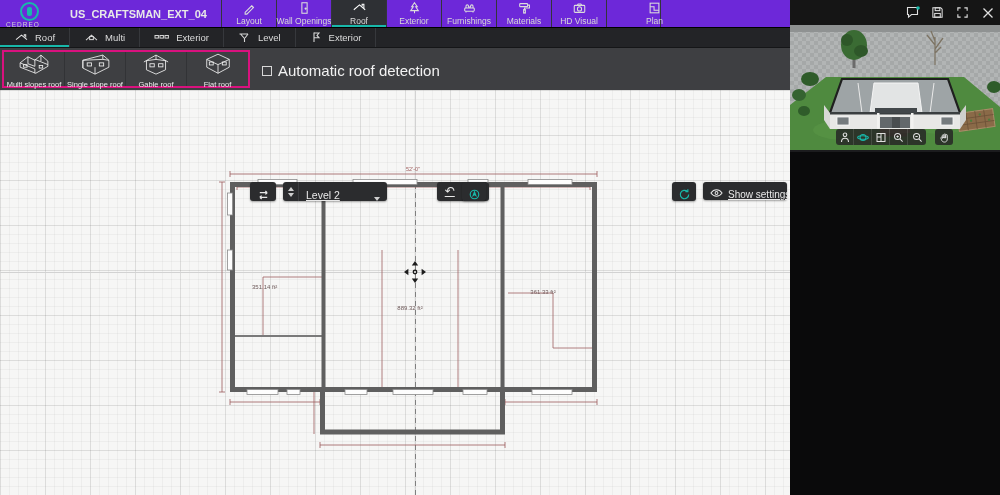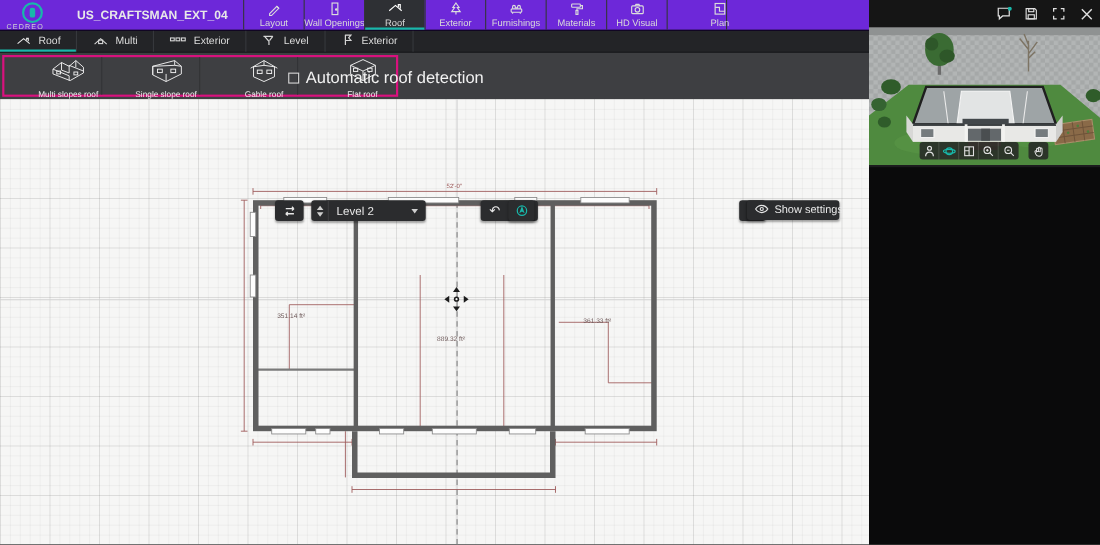--- a/index.html
+++ b/index.html
@@ -29,55 +29,55 @@
   
   .ribbon { height:20px; background:#232427; display:flex; align-items:stretch; border-bottom:1px solid #151618; }
   .ritem { display:flex; align-items:center; gap:6px; padding:0 14px; color:#dddddd; font-size:9.5px;
            border-right:1px solid #36383c; position:relative; cursor:pointer; white-space:nowrap; }
   .ritem.active::after { content:""; position:absolute; left:0; right:0; bottom:0; height:2px; background:#18b8aa; }
 
   
   .toolsrow { position:relative; height:42px; background:#3e3f42; }
   .pinkbox { position:absolute; left:2px; top:2px; height:38px; display:flex; border:2px solid #d9117e; }
   .rooftype { width:61px; display:flex; flex-direction:column; align-items:center; justify-content:center; gap:1px;
-              border-right:1px solid #323336; cursor:pointer;margin-left:28px; }
+              border-right:1px solid #323336; cursor:pointer; }
   .rooftype:last-child { border-right:none; }
   .rtlabel { font-size:7.5px; color:#eeeeee; white-space:nowrap; }
   .autodetect { position:absolute; left:262px; top:14px; display:flex; align-items:center; gap:6px; cursor:pointer; }
   .cbx { width:10px; height:10px; border:1.5px solid #d8d8d8; background:transparent; }
   .cbl { font-size:15px; color:#f2f2f2; }
 
   
   .canvas { position:relative; width:790px; height:405px; background-color:#f6f6f5; overflow:hidden;
     background-image:
       linear-gradient(rgba(0,0,0,0.07) 1px, transparent 1px),
       linear-gradient(90deg, rgba(0,0,0,0.07) 1px, transparent 1px),
       linear-gradient(rgba(0,0,0,0.035) 1px, transparent 1px),
       linear-gradient(90deg, rgba(0,0,0,0.035) 1px, transparent 1px);
     background-size:45px 45px, 45px 45px, 9px 9px, 9px 9px; }
   .plan-svg { position:absolute; left:0; top:0; }
-  .fbtn { position:absolute; background:#2b2c2e; border-radius:3px; color:#e9e9e9; display:flex; align-items:center;
-          justify-content:center; box-shadow:0 1px 2px rgba(0,0,0,.35); cursor:pointer; font-size:11px; }
+  .fbtn { position:absolute; background:#2b2c2e; border-radius:3px; color:#e9e9e9; display:flex; align-items:flex-end;
+          justify-content:center; box-shadow:0 1px 2px rgba(0,0,0,.35); cursor:pointer; font-size:11px;text-decoration:underline; }
   .swapbtn { left:250px; top:92px; width:26px; height:19px; }
   .levelbox { left:283px; top:92px; width:104px; height:19px; justify-content:flex-start; }
   .stepper { width:16px; height:100%; display:flex; flex-direction:column; align-items:center; justify-content:center;
              gap:2px; border-right:1px solid #3d3e41; }
   .stepper i { width:0; height:0; border-left:3px solid transparent; border-right:3px solid transparent; }
   .step-up { border-bottom:4px solid #cfcfcf; }
   .step-dn { border-top:4px solid #cfcfcf; }
   .lvl-label { flex:1; padding-left:7px; font-size:10.5px; }
   .chev-dn { width:0; height:0; border-left:3.5px solid transparent; border-right:3.5px solid transparent;
              border-top:4px solid #cfcfcf; margin-right:7px; }
   .undoredo { left:437px; top:92px; width:52px; height:19px; }
   .ur-half { flex:1; text-align:center; font-size:12px; line-height:19px; }
   .ur-div { width:1px; height:12px; background:#4a4b4e; }
   .redo-dis { color:#6a6b6e; }
   .compassbtn { left:462px; top:92px; width:24px; height:19px; }
   .syncbtn { left:672px; top:92px; width:24px; height:19px; }
-  .showset { left:679px; top:92px; width:84px; height:18px; gap:5px; padding:0 7px; justify-content:flex-start; }
+  .showset { left:703px; top:92px; width:84px; height:18px; gap:5px; padding:0 7px; justify-content:flex-start; }
   .showset .ss-label { font-size:10px; flex:1; white-space:nowrap; }
 
   
   .phdr { position:relative; height:25px; background:#151515; }
   .phdr .icons { position:absolute; right:5px; top:5px; display:flex; gap:10px; align-items:center; }
   .pic { width:15px; height:15px; display:flex; align-items:center; justify-content:center; cursor:pointer; }
   .preview { position:relative; width:210px; height:125px; background:#a9acac; overflow:hidden; }
   .p-toolbar { position:absolute; left:46px; bottom:5px; display:flex; gap:9px; }
   .ptb-group { display:flex; background:rgba(38,38,38,.85); border-radius:3px; }
   .ptb-cell { width:18px; height:16px; display:flex; align-items:center; justify-content:center;

